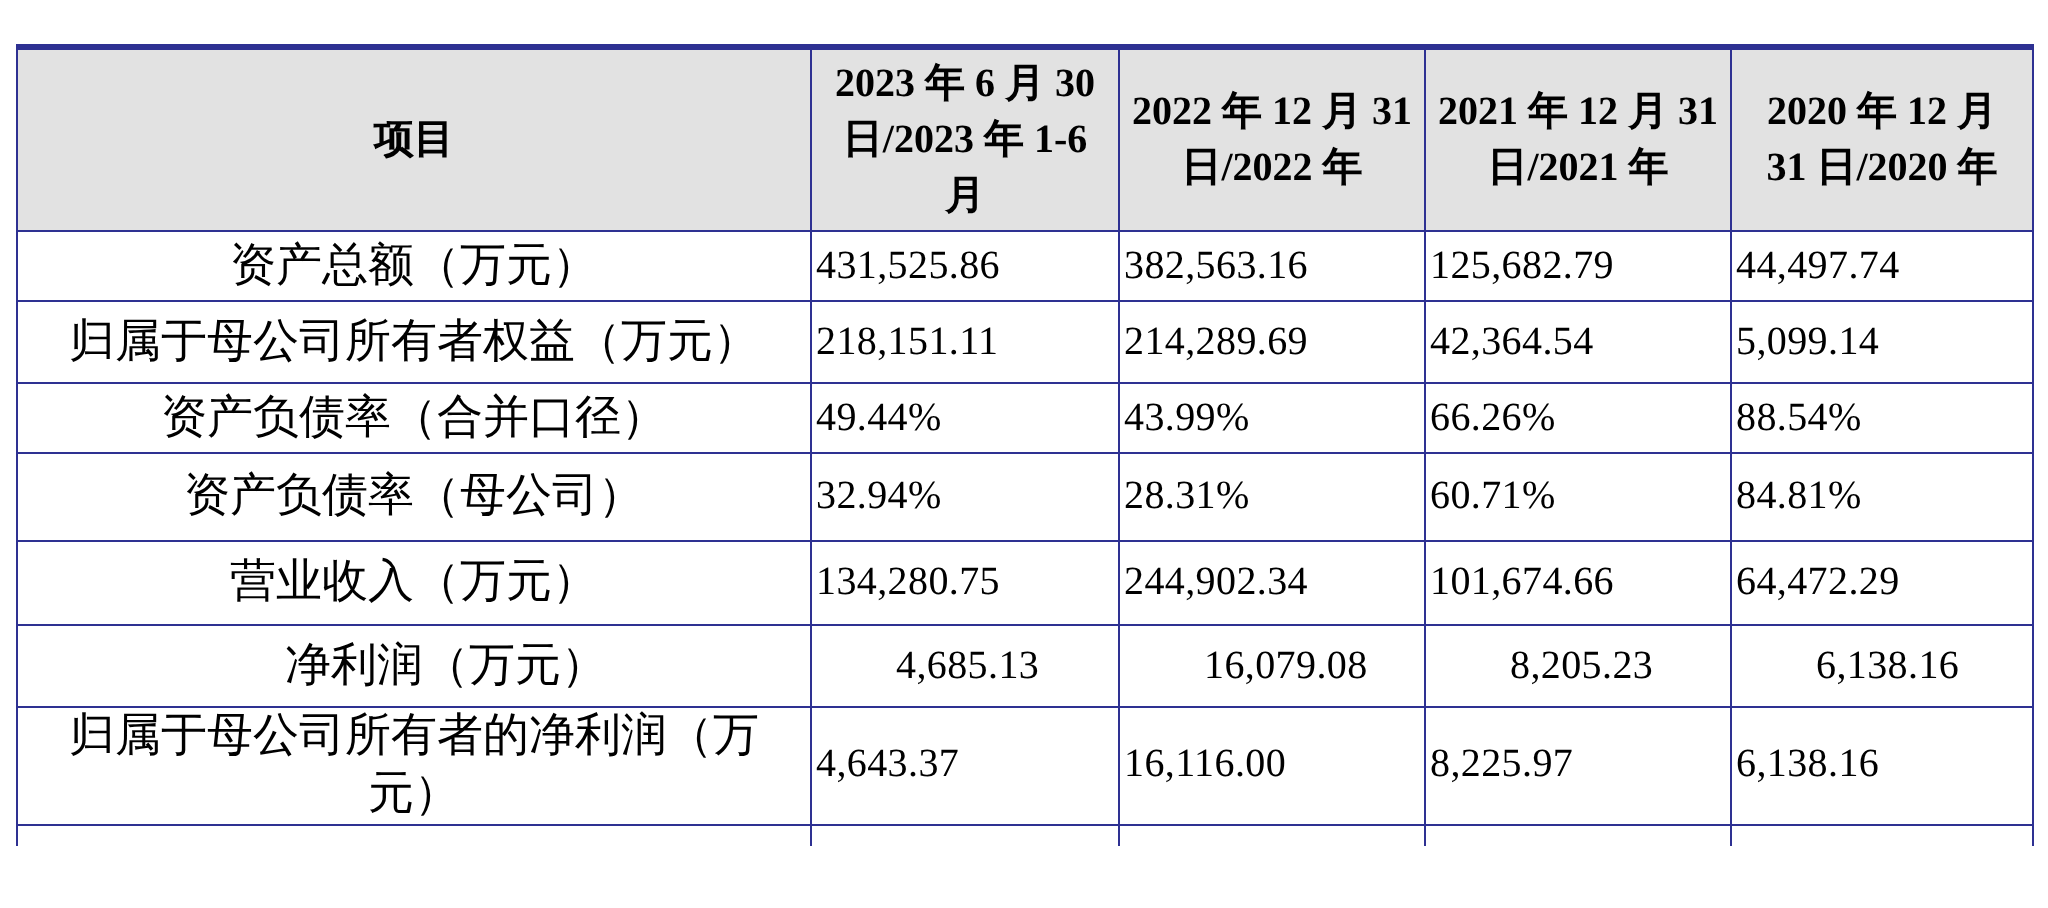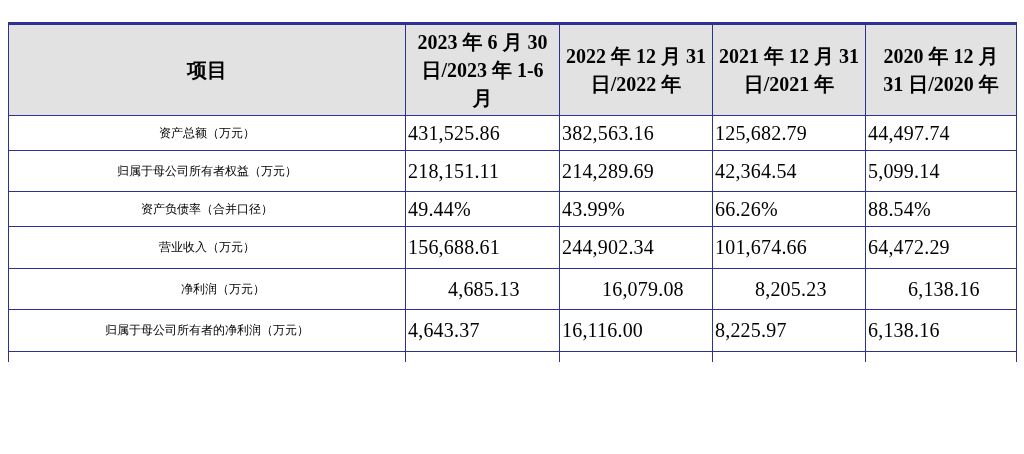--- a/index.html
+++ b/index.html
@@ -32,21 +32,21 @@
     font-size: 20px;
     line-height: 1.4;
     text-align: center;
     vertical-align: middle;
     height: 90px;
     padding: 0 6px;
   }
   td.label-cell {
     text-align: center;
     vertical-align: middle;
-    font-size: 12px;
+    font-size: 23px;
     line-height: 1.25;
     padding: 0 10px;
   }
   td.value-cell {
     text-align: left;
     vertical-align: middle;
     font-size: 20px;
     padding: 0 12px 0 2px;
     letter-spacing: 0.2px;
   }
@@ -99,23 +99,30 @@
         <td class="value-cell">42,364.54</td>
         <td class="value-cell">5,099.14</td>
       </tr>
       <tr class="r3">
         <td class="label-cell">资产负债率（合并口径）</td>
         <td class="value-cell">49.44%</td>
         <td class="value-cell">43.99%</td>
         <td class="value-cell">66.26%</td>
         <td class="value-cell">88.54%</td>
       </tr>
+      <tr class="r4">
+        <td class="label-cell">资产负债率（母公司）</td>
+        <td class="value-cell">32.94%</td>
+        <td class="value-cell">28.31%</td>
+        <td class="value-cell">60.71%</td>
+        <td class="value-cell">84.81%</td>
+      </tr>
       <tr class="r5">
         <td class="label-cell">营业收入（万元）</td>
-        <td class="value-cell">156,688.61</td>
+        <td class="value-cell">134,280.75</td>
         <td class="value-cell">244,902.34</td>
         <td class="value-cell">101,674.66</td>
         <td class="value-cell">64,472.29</td>
       </tr>
       <tr class="r6">
         <td class="label-cell">净利润（万元）</td>
         <td class="value-cell">4,685.13</td>
         <td class="value-cell">16,079.08</td>
         <td class="value-cell">8,205.23</td>
         <td class="value-cell">6,138.16</td>

